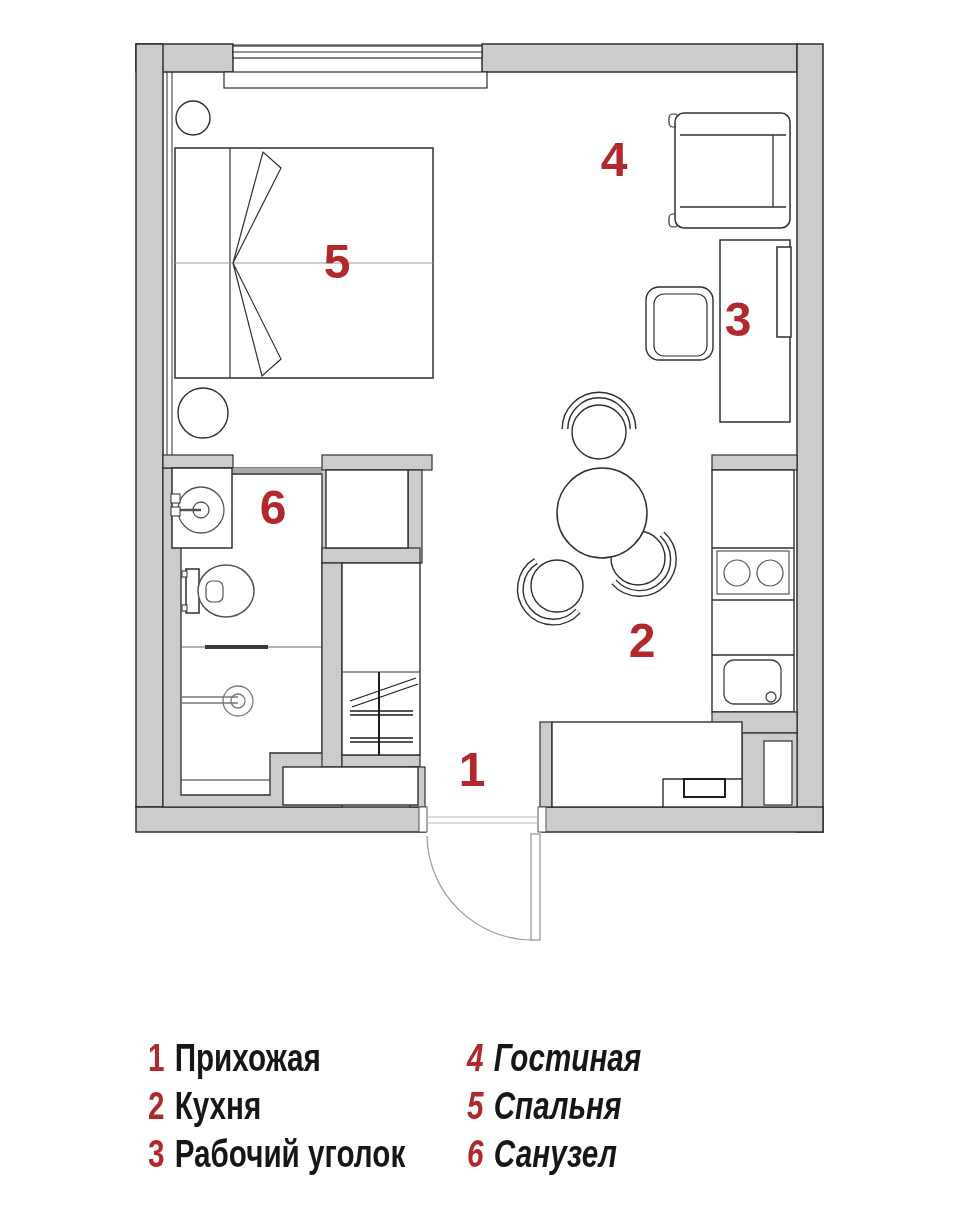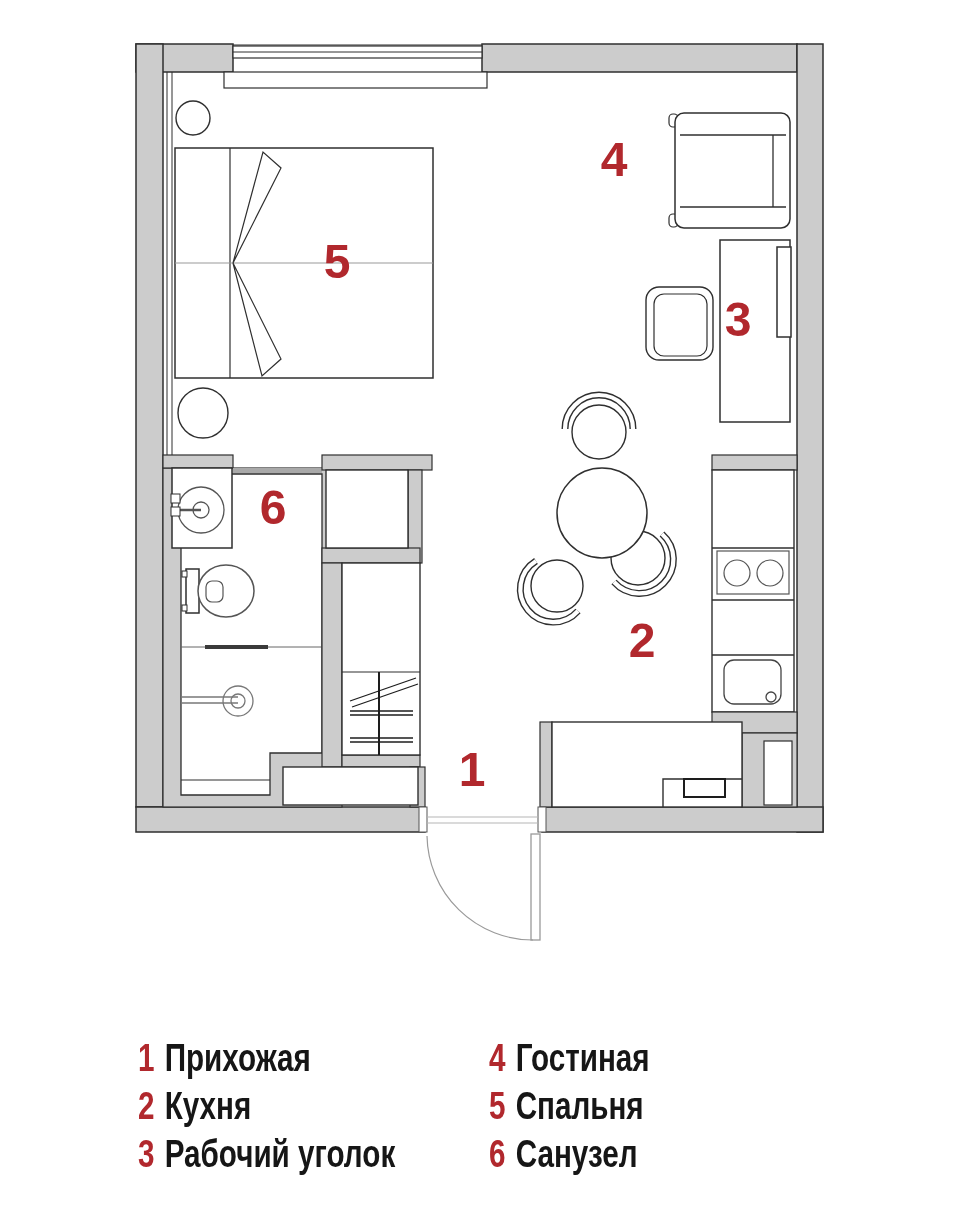--- a/index.html
+++ b/index.html
@@ -8,22 +8,22 @@
     font-family:"Liberation Sans","DejaVu Sans",sans-serif;
     overflow:hidden;
   }
   #plan-wrap{position:absolute;left:0;top:0;width:960px;height:1000px;}
   svg text.room-num{
     font-family:"Liberation Sans","DejaVu Sans",sans-serif;
     font-weight:bold;font-size:48px;fill:#b1282d;text-anchor:middle;
   }
   #legend{position:absolute;left:0;top:1034px;width:960px;color:#161616;}
   .legend-col{position:absolute;top:0;}
-  .legend-col.left{left:138px;}
-  .legend-col.right{left:489px;}
+  .legend-col.left{left:148px;}
+  .legend-col.right{left:467px;font-style:italic;}
   .legend-row{
     display:block;height:48px;line-height:48px;white-space:nowrap;
     font-weight:bold;font-size:38px;
     transform:scaleX(0.78);transform-origin:0 50%;
   }
   .legend-num{color:#b1282d;display:inline-block;margin-right:13px;}
   .legend-label{color:#161616;}
 </style>
 </head>
 <body>

